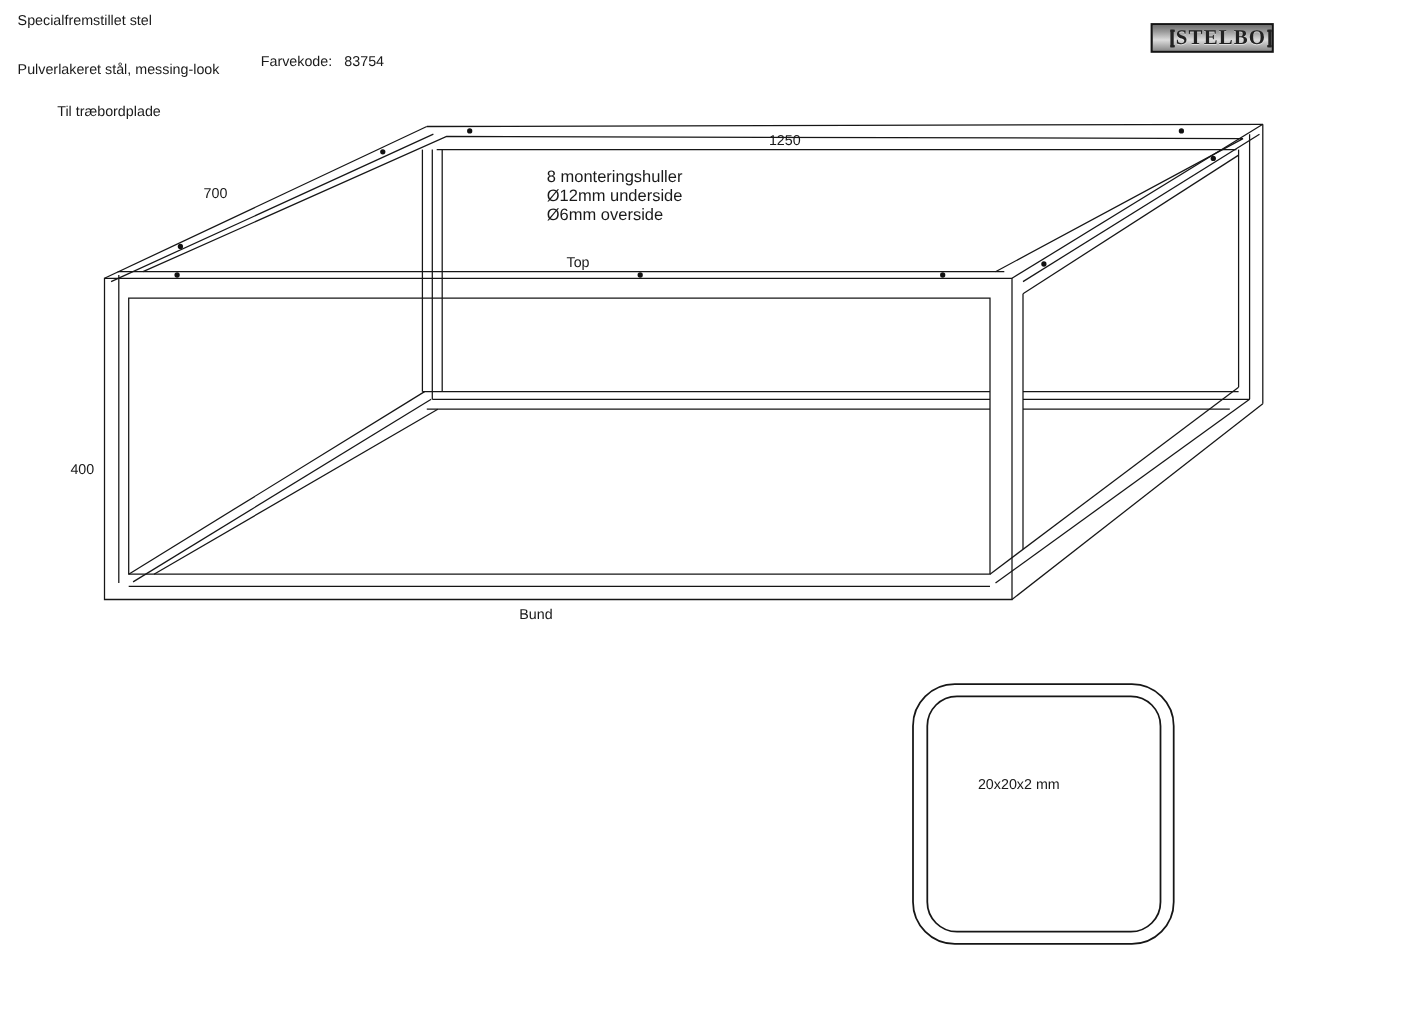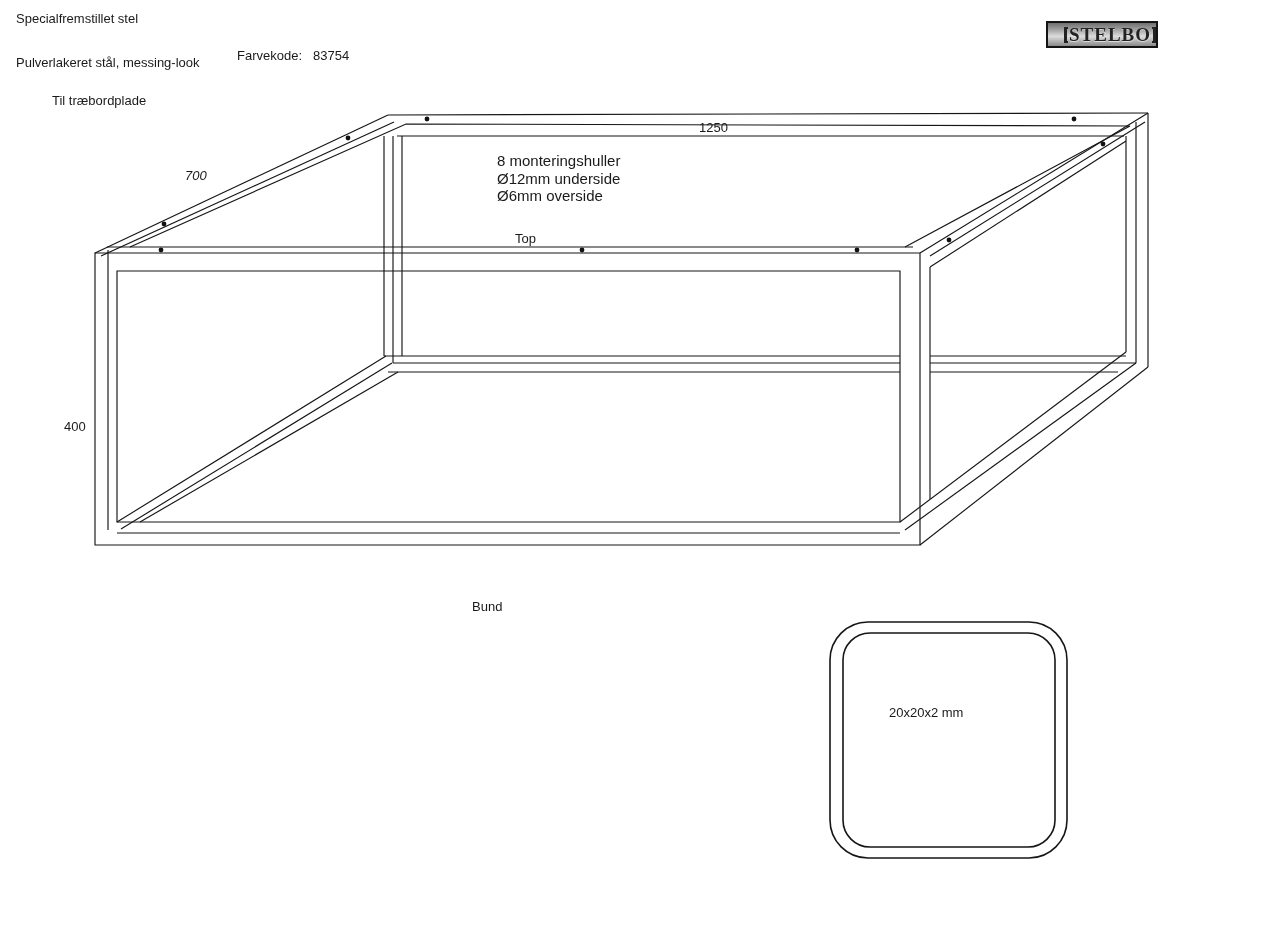--- a/index.html
+++ b/index.html
@@ -38,24 +38,24 @@
 <div class="lbl" style="left:313px;top:49px;">83754</div>
 <div class="lbl" style="left:16px;top:94px;margin-left:36px;">Til træbordplade</div>
 
 <div class="logo">
   <span class="bracket l"></span>
   <span class="logo-text">STELBO</span>
   <span class="bracket r"></span>
 </div>
 
 <div class="lbl" style="left:699px;top:97px;margin-top:24px;">1250</div>
-<div class="lbl" style="left:185px;top:169px;font-style:italic;">700</div>
+<div class="lbl" style="left:185px;top:169px;">700</div>
 <div class="lbl" style="left:64px;top:390px;margin-top:30px;">400</div>
 <div class="lbl" style="left:515px;top:232px;">Top</div>
-<div class="lbl" style="left:472px;top:552px;margin-top:48px;">Bund</div>
+<div class="lbl" style="left:472px;top:552px;">Bund</div>
 
 <div class="notes">
   <div>8 monteringshuller</div>
   <div>Ø12mm underside</div>
   <div>Ø6mm overside</div>
 </div>
 
 <div class="lbl" style="left:889px;top:706px;">20x20x2 mm</div>
 
 <svg id="drawing-svg" width="1278" height="937" viewBox="0 0 1278 937">

